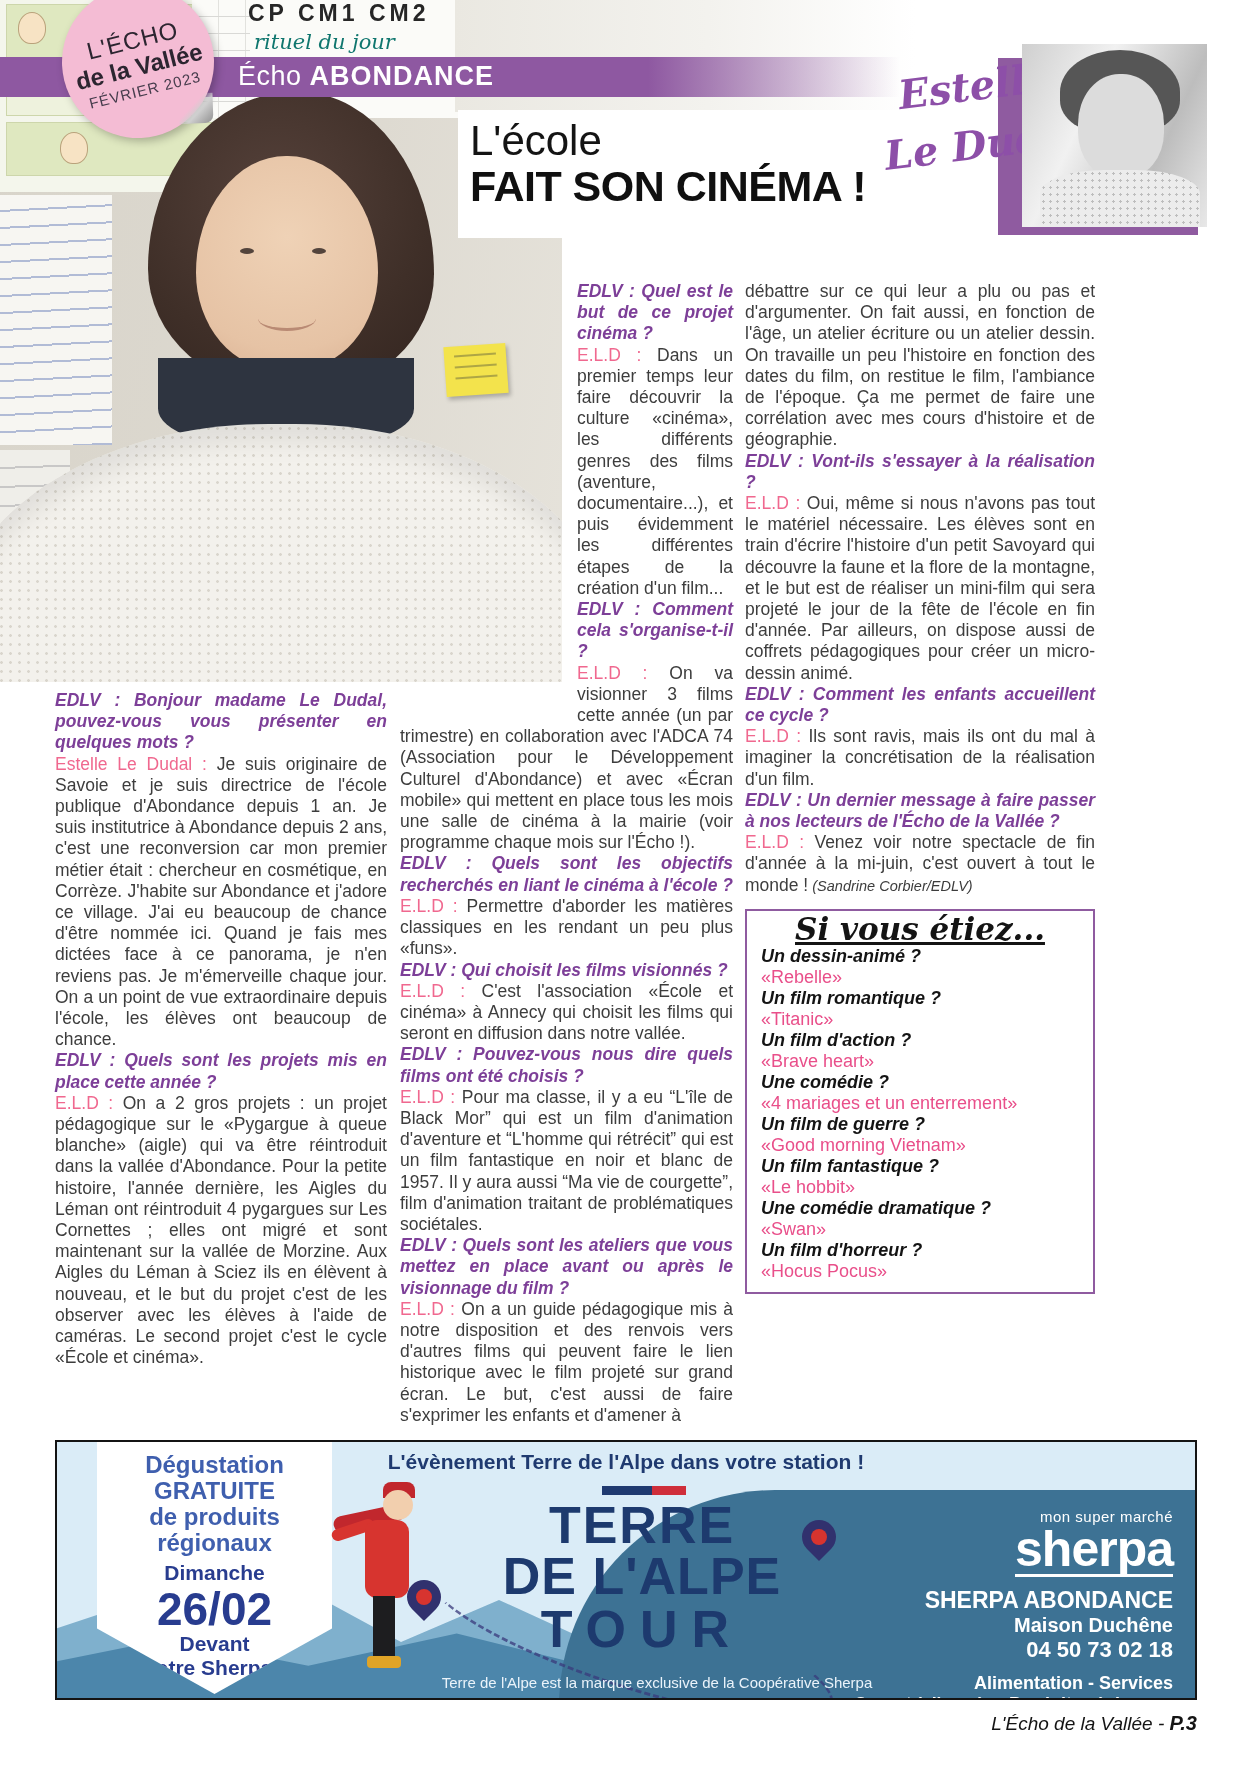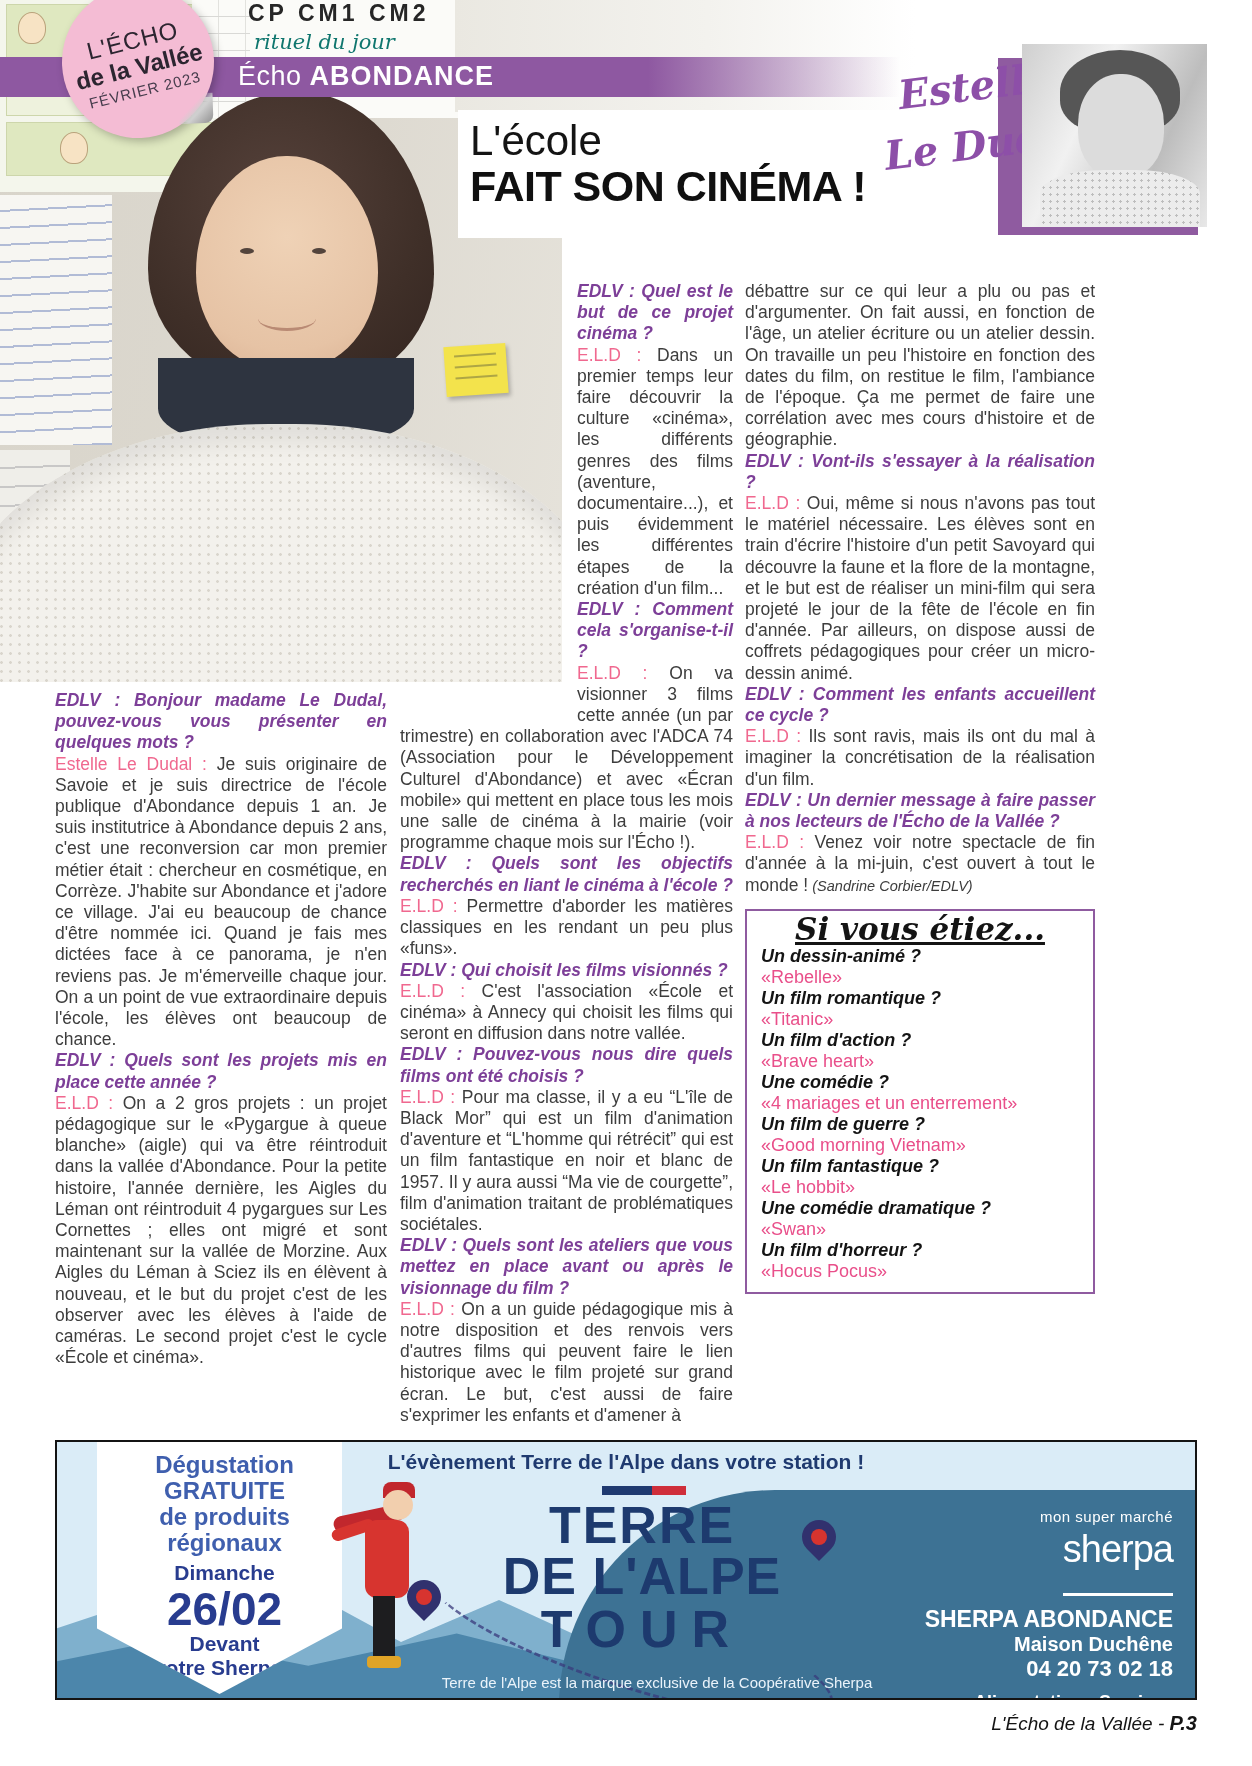--- a/index.html
+++ b/index.html
@@ -91,21 +91,21 @@
 
   
   .ad{position:absolute;left:55px;top:1440px;width:1142px;height:260px;border:2px solid #141414;background:var(--sky);overflow:hidden;box-sizing:border-box;}
   .ad-head{position:absolute;left:0;top:8px;width:100%;text-align:center;font-size:21px;font-weight:800;color:var(--navy);}
   .mount1{position:absolute;left:-20px;bottom:0;width:700px;height:140px;background:var(--mount);
      clip-path:polygon(0 55%,12% 35%,24% 58%,38% 22%,52% 60%,66% 30%,80% 62%,100% 40%,100% 100%,0 100%);}
   .mount2{position:absolute;left:0;bottom:0;width:1142px;height:92px;background:var(--mountmid);
      clip-path:polygon(0 60%,10% 35%,22% 65%,35% 30%,48% 70%,60% 38%,75% 72%,88% 45%,100% 65%,100% 100%,0 100%);}
   .wave{position:absolute;right:-4px;top:48px;width:640px;height:216px;background:var(--wave);border-radius:230px 0 0 0;}
   .ribbon{position:absolute;left:40px;top:0;width:235px;height:252px;background:#fff;
-     clip-path:polygon(0 0,100% 0,100% 74%,50% 100%,0 74%);text-align:center;box-shadow:2px 2px 5px rgba(0,0,0,.15);padding-left:10px;}
+     clip-path:polygon(0 0,100% 0,100% 74%,50% 100%,0 74%);text-align:center;box-shadow:2px 2px 5px rgba(0,0,0,.15);}
   .r-a{font-size:24px;font-weight:600;color:var(--adblue);line-height:26px;}
   .r-a.first{padding-top:10px;}
   .r-b{font-size:21px;font-weight:800;color:var(--addark);line-height:26px;margin-top:4px;}
   .r-c{font-size:46px;font-weight:900;color:var(--addark);line-height:46px;}
   .r-d{font-size:21px;font-weight:800;color:var(--addark);line-height:24px;}
   .skier{position:absolute;left:268px;top:42px;width:120px;height:190px;}
   .sk-head{position:absolute;left:58px;top:6px;width:30px;height:30px;border-radius:50%;background:#f2cfae;}
   .sk-hat{position:absolute;left:58px;top:-2px;width:32px;height:16px;border-radius:8px 8px 0 0;background:#c1272d;}
   .sk-scarf{position:absolute;left:8px;top:26px;width:74px;height:16px;border-radius:8px;background:#c1272d;transform:rotate(-12deg);}
   .sk-body{position:absolute;left:40px;top:36px;width:44px;height:78px;border-radius:12px;background:#d7342f;}
@@ -120,21 +120,21 @@
   .tl2{font-size:52px;line-height:52px;letter-spacing:1px;}
   .tl3{font-size:52px;line-height:54px;letter-spacing:14px;}
   .route{position:absolute;left:360px;top:148px;width:420px;height:92px;border:3px dashed #3a3a7c;border-radius:50%;
      border-top-color:transparent;border-left-color:transparent;transform:rotate(18deg);opacity:.75;z-index:2;}
   .pin{position:absolute;z-index:4;width:34px;height:34px;border-radius:50% 50% 50% 0;background:#31316e;transform:rotate(-45deg);}
   .pin::after{content:"";position:absolute;left:9px;top:9px;width:16px;height:16px;border-radius:50%;background:#d7342f;}
   .pin.p1{left:350px;top:138px;}
   .pin.p2{left:745px;top:78px;}
   .sherpa{position:absolute;right:22px;top:66px;width:350px;text-align:right;color:#fff;z-index:4;}
   .sh-sup{font-size:15px;font-weight:400;letter-spacing:.5px;}
-  .sh-logo{font-size:38px;font-weight:400;letter-spacing:-1px;line-height:48px;border-bottom:3px solid #fff;display:inline-block;padding-bottom:20px;}
+  .sh-logo{font-size:50px;font-weight:700;letter-spacing:-1px;line-height:48px;border-bottom:3px solid #fff;display:inline-block;padding-bottom:1px;}
   .sh-n1{font-size:23px;font-weight:800;margin-top:10px;}
   .sh-n2{font-size:20px;font-weight:700;}
   .sh-n3{font-size:22px;font-weight:800;}
   .sh-s1{font-size:18px;font-weight:700;margin-top:10px;}
   .sh-s2{font-size:18px;font-weight:700;}
   .tagline{position:absolute;left:240px;top:232px;width:720px;text-align:center;color:#eaf3fa;font-size:15px;z-index:4;}
 
   
   .footer{position:absolute;right:55px;top:1712px;font-size:19px;font-style:italic;color:#141414;font-family:"Liberation Sans",sans-serif;}
   .footer b{font-weight:800;font-size:20px;}
@@ -273,21 +273,21 @@
       <div class="tl3">TOUR</div>
     </div>
     <div class="pin p1"></div>
     <div class="pin p2"></div>
 
     <div class="sherpa">
       <div class="sh-sup">mon super marché</div>
       <div class="sh-logo">sherpa</div>
       <div class="sh-n1">SHERPA ABONDANCE</div>
       <div class="sh-n2">Maison Duchêne</div>
-      <div class="sh-n3">04 20 73 02 18</div>
+      <div class="sh-n3">04 50 73 02 18</div>
       <div class="sh-s1">Alimentation - Services</div>
       <div class="sh-s2">Ouvert à l'année - Produits régionaux</div>
     </div>
 
     <div class="tagline">Terre de l'Alpe est la marque exclusive de la Coopérative Sherpa</div>
   </div>
 
   <div class="footer"><span>L'Écho de la Vallée - </span><b>P.3</b></div>
 
 </div>

